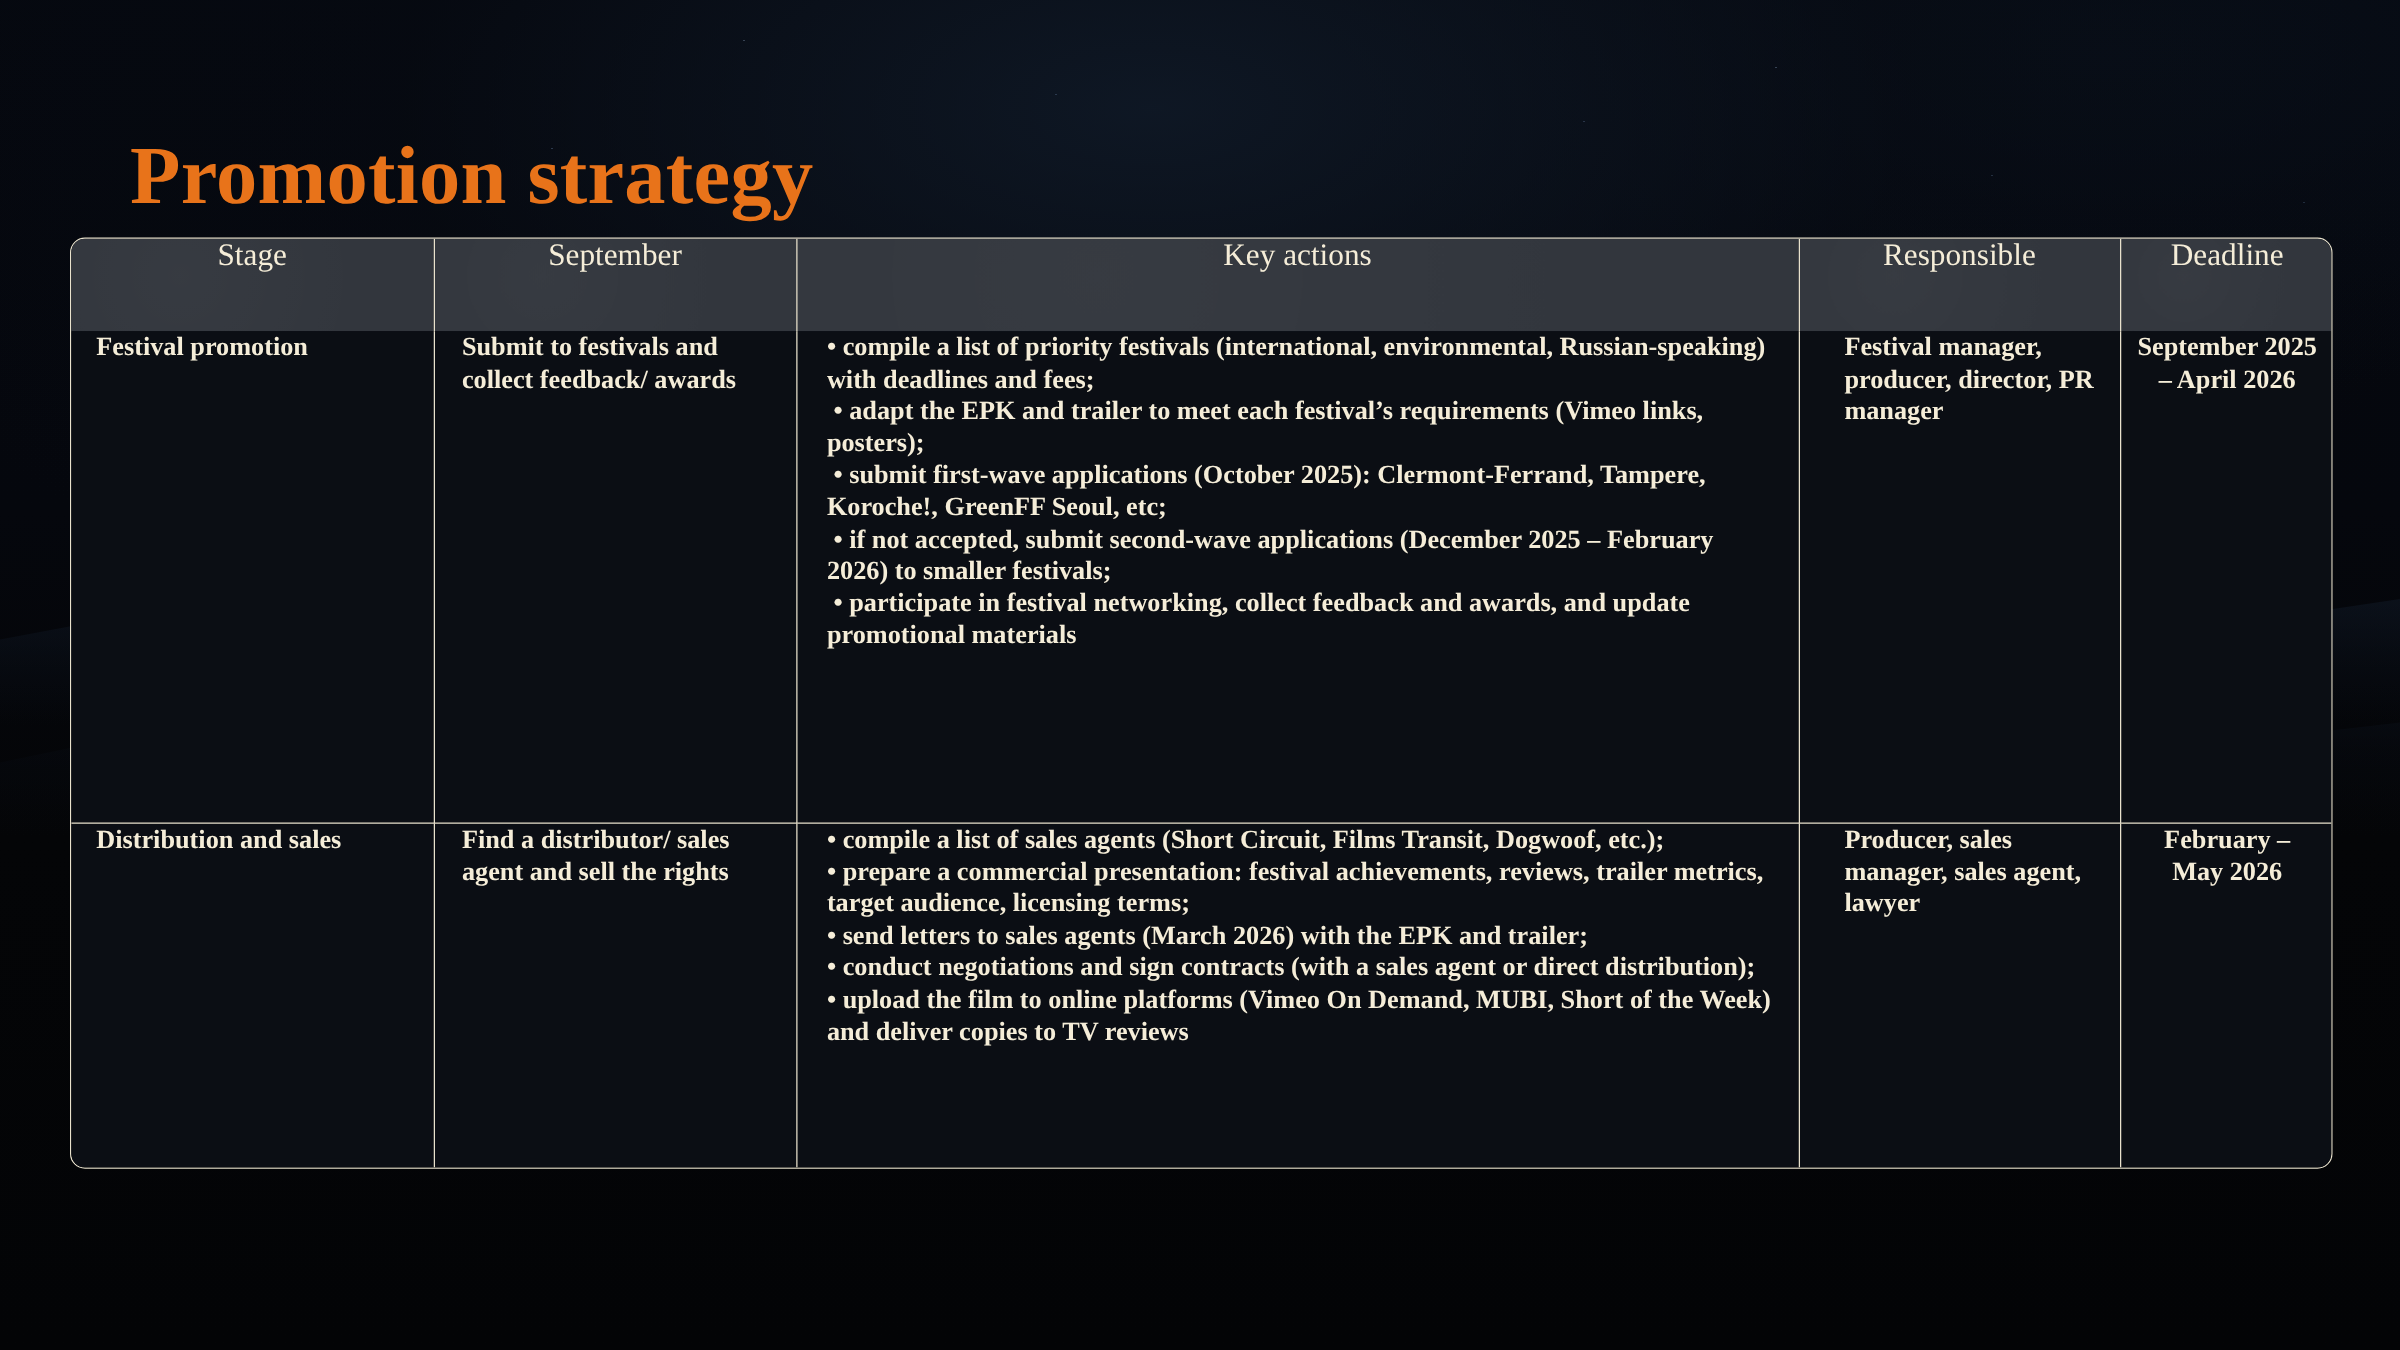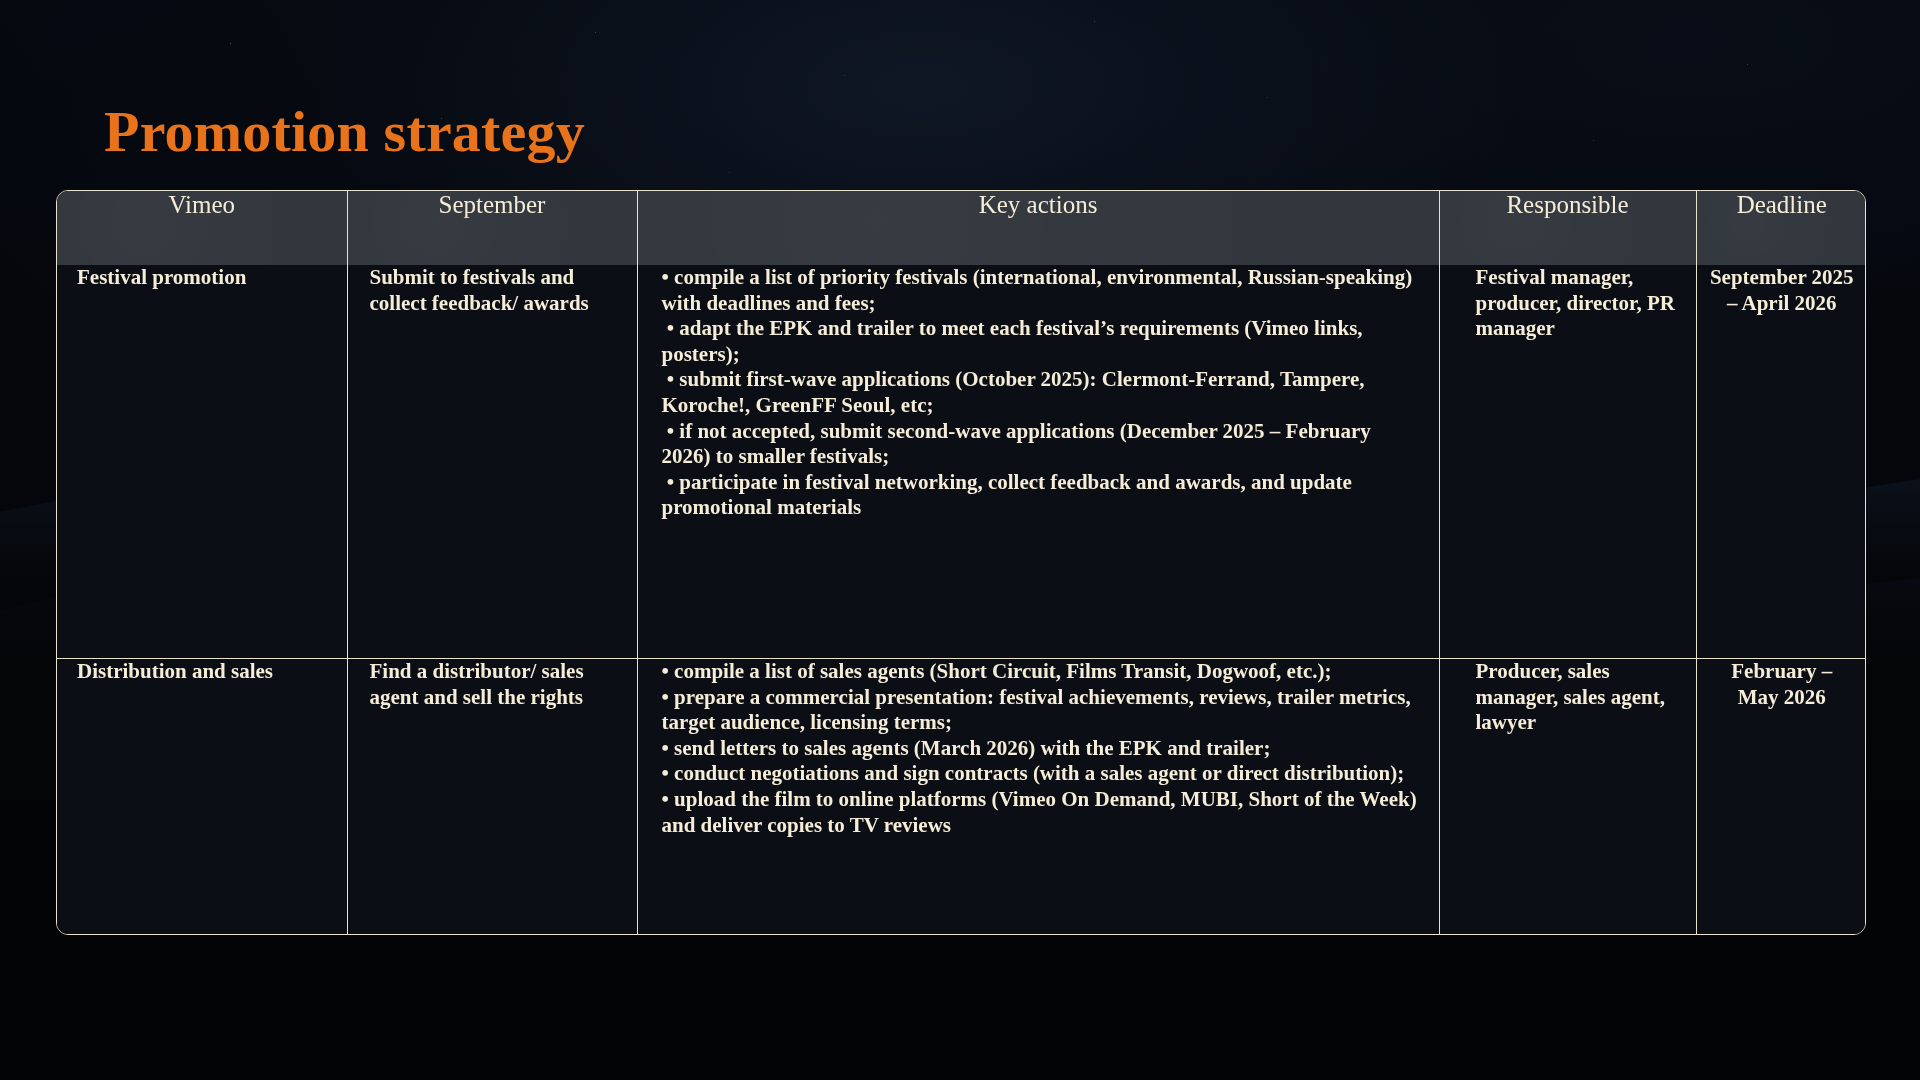--- a/index.html
+++ b/index.html
@@ -69,21 +69,21 @@
     height: 200px;
     background: linear-gradient(180deg, rgba(18,30,46,0.65) 0%, rgba(9,14,22,0.30) 65%, rgba(4,6,10,0) 100%);
     clip-path: polygon(0% 100%, 0% 70%, 9% 52%, 18% 66%, 27% 44%, 36% 62%, 45% 40%, 54% 58%,
                        64% 42%, 73% 60%, 82% 48%, 91% 64%, 100% 54%, 100% 100%);
   }
 
   #title {
     position: absolute;
     left: 104px;
     top: 62px;
-    font-size: 58px;
+    font-size: 66px;
     font-weight: 700;
     letter-spacing: 0.2px;
     line-height: 1.06;
     white-space: nowrap;
   }
 
   #table-wrap {
     position: absolute;
     left: 56px;
     top: 190px;
@@ -165,21 +165,21 @@
     <table class="grid">
       <colgroup>
         <col class="w-stage">
           <col class="w-obj">
           <col class="w-actions">
           <col class="w-resp">
           <col class="w-dead">
       </colgroup>
       <thead>
         <tr>
-          <th>Vimeo</th>
+          <th>Stage</th>
           <th>September</th>
           <th>Key actions</th>
           <th>Responsible</th>
           <th>Deadline</th>
         </tr>
       </thead>
       <tbody id="tbody">
           <tr>
             <td class="c-stage">Festival promotion</td>
             <td class="c-obj">Submit to festivals and collect feedback/ awards</td>

